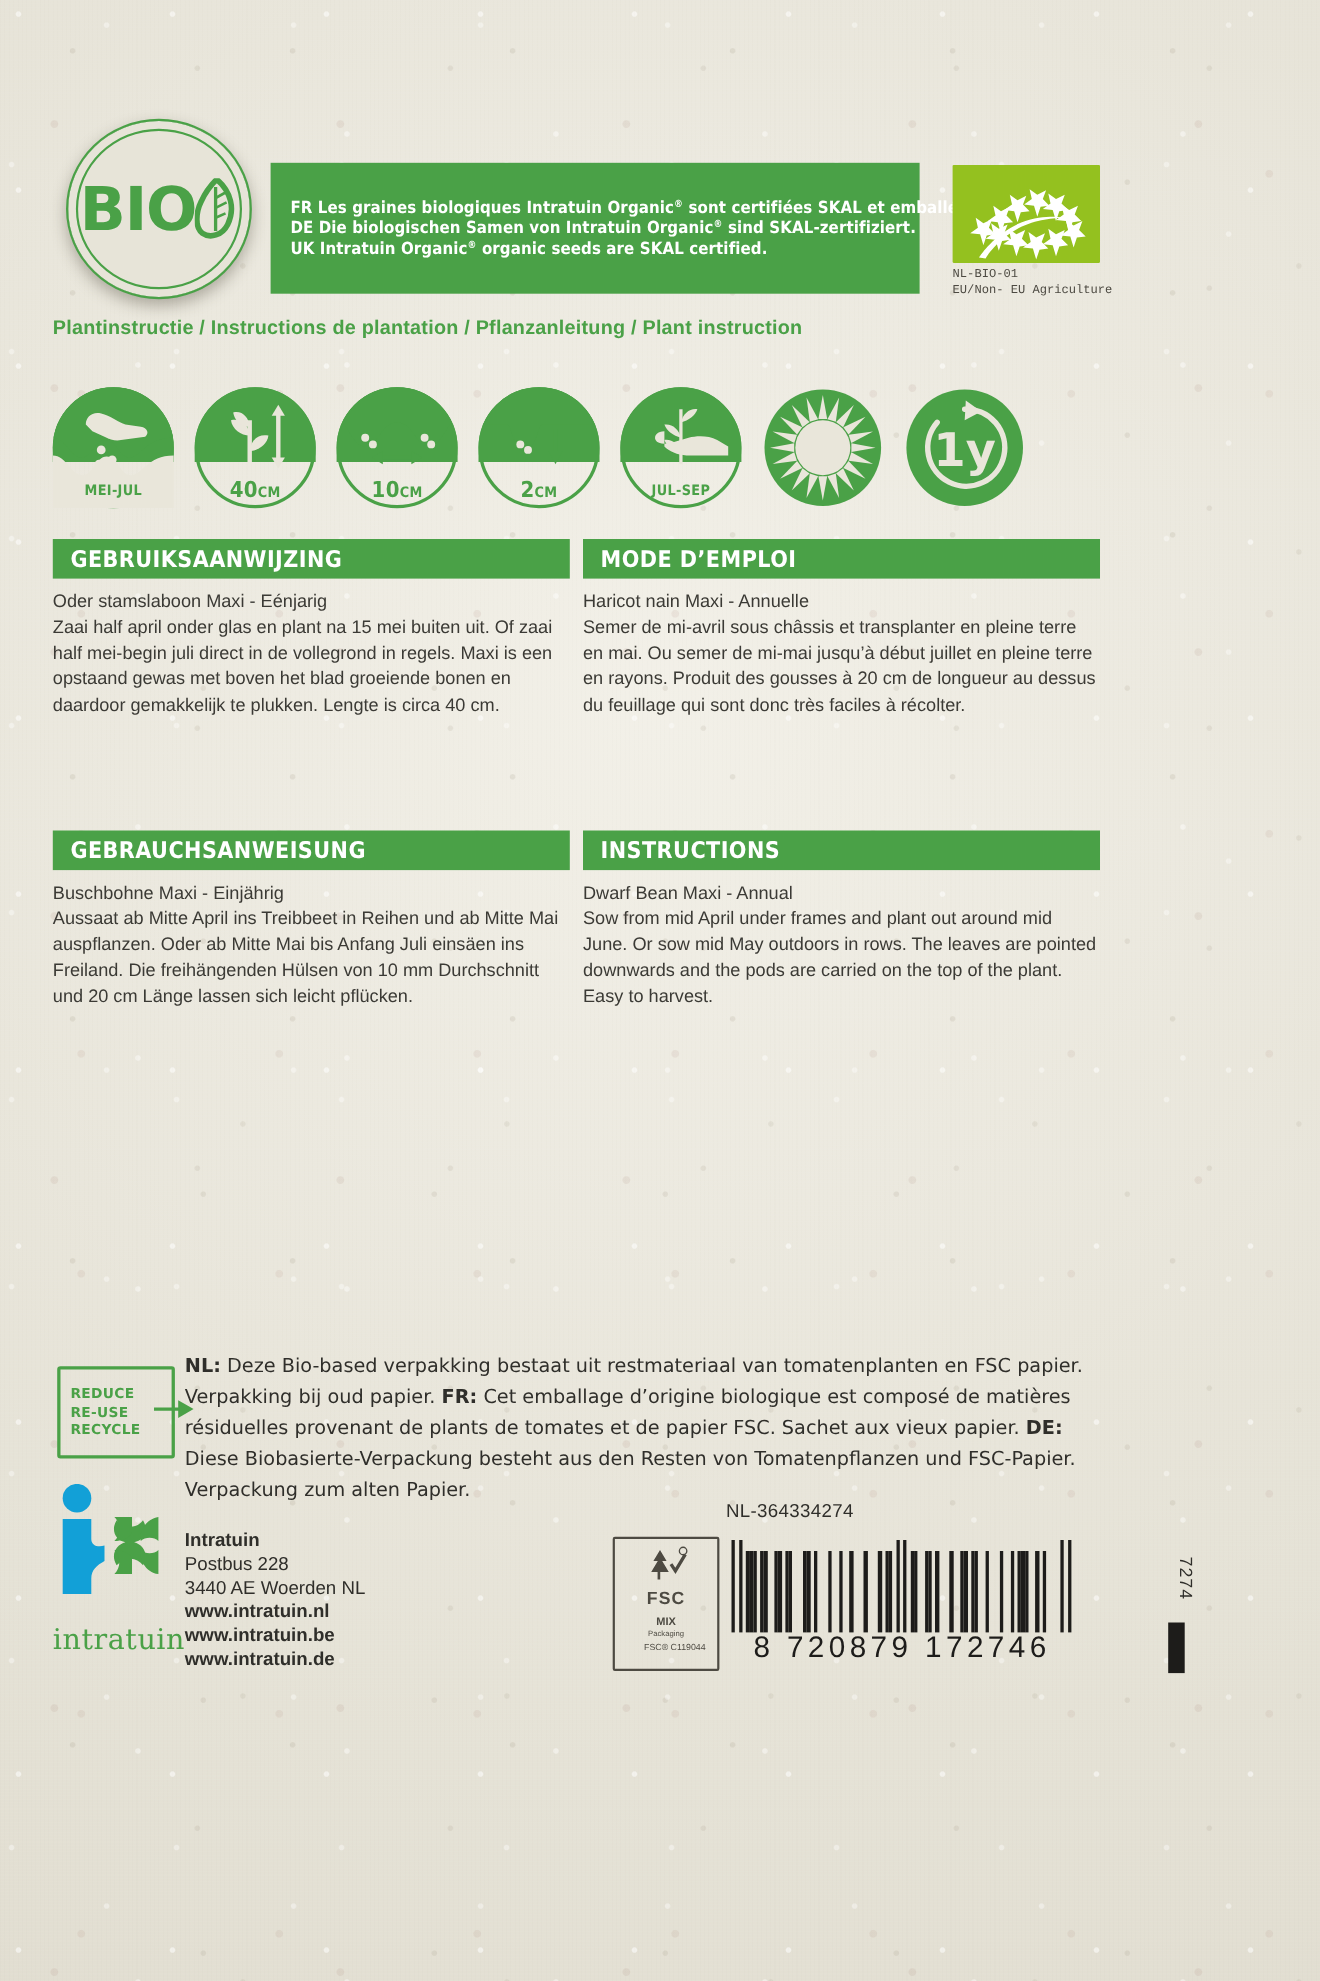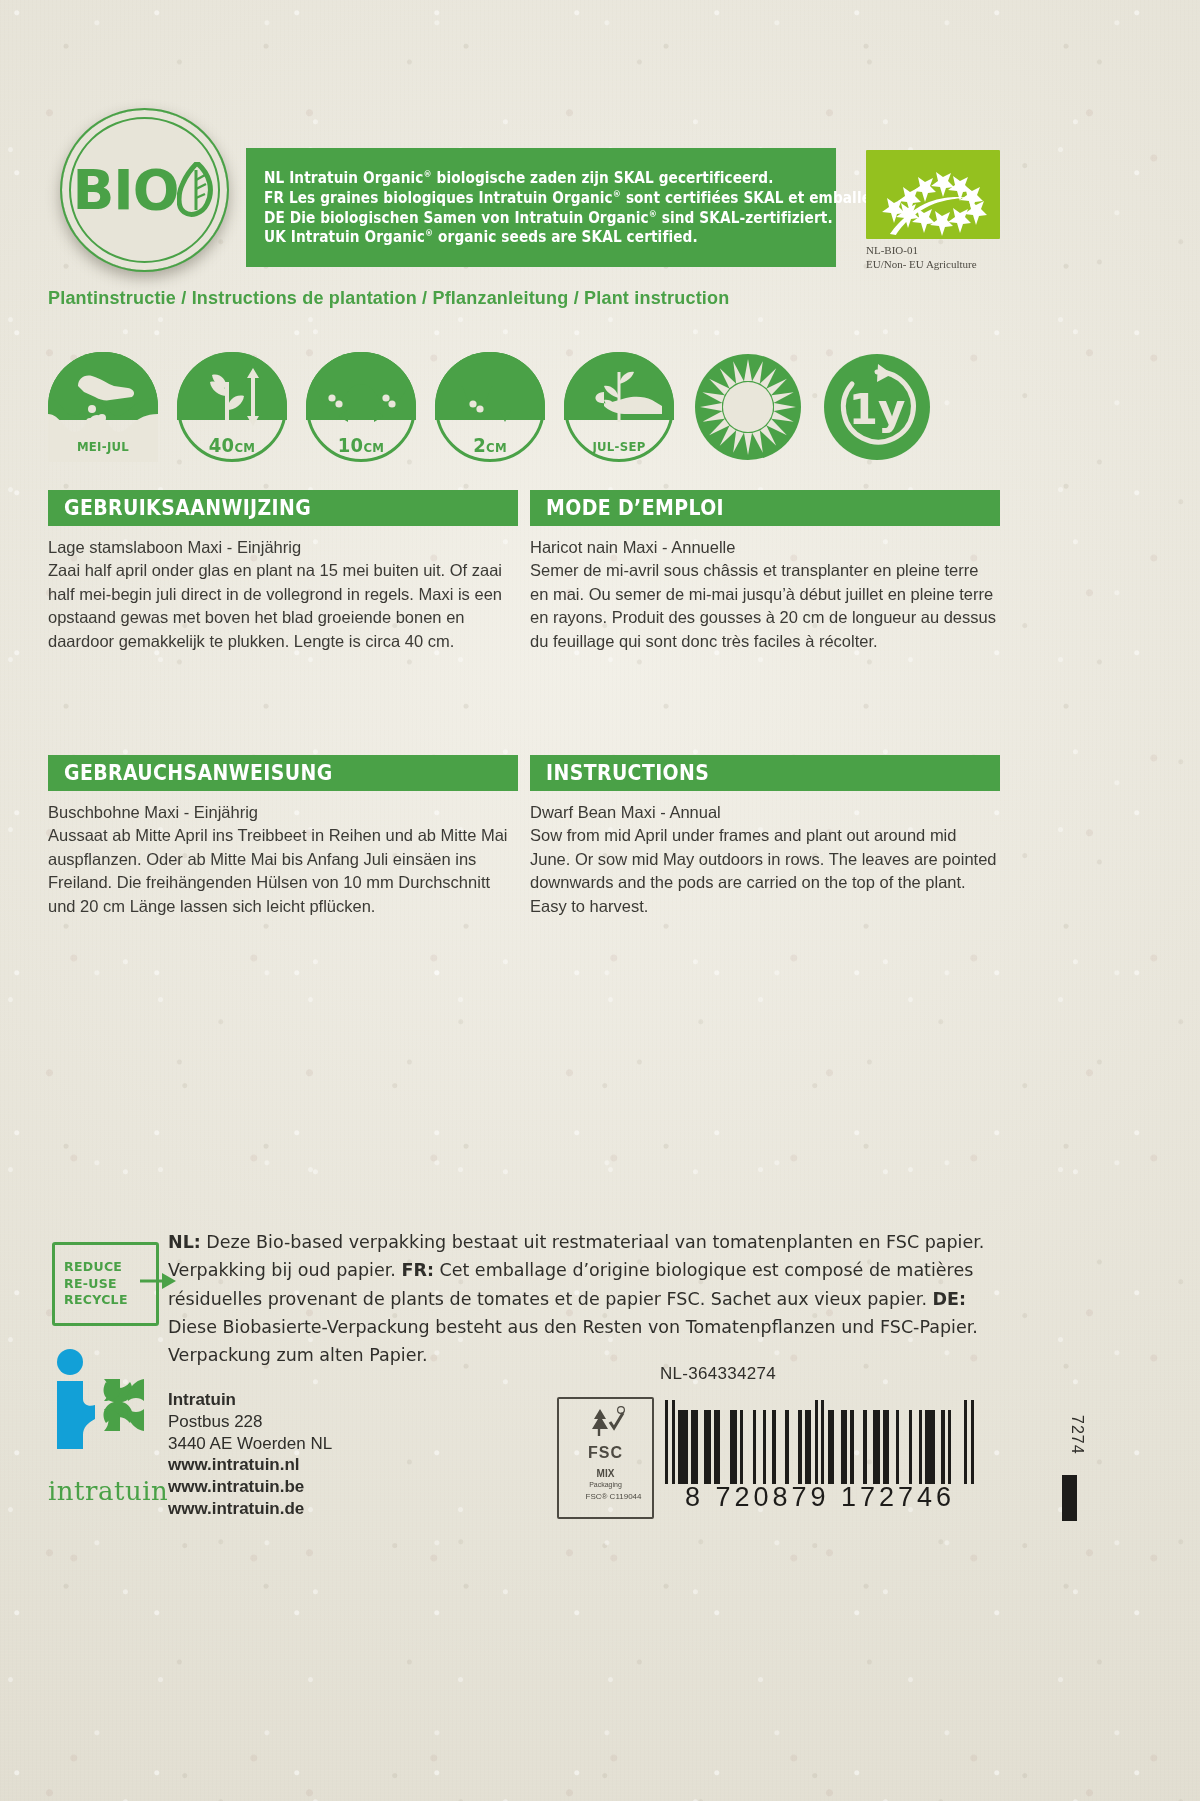--- a/index.html
+++ b/index.html
@@ -60,21 +60,21 @@
   .bio-badge .bio-text{
     font-family:"DejaVu Sans",sans-serif;
     font-weight:900;color:#4aa147;font-size:55px;letter-spacing:-1px;
     display:flex;align-items:center;
   }
   .bio-leaf{position:relative;width:40px;height:56px;margin-left:-2px;}
 
   
   .eu-block{position:absolute;left:866px;top:150px;width:150px;}
   .eu-flag{width:134px;height:89px;background:#94c11f;position:relative;border-radius:1px;}
-  .eu-caption{margin-top:5px;font-size:11px;color:#4d4a42;line-height:1.25;font-family:Liberation Serif, serif;}
+  .eu-caption{margin-top:5px;font-size:11px;color:#4d4a42;line-height:1.25;font-family:Liberation Mono, monospace;}
 
   
   .plant-title{
     position:absolute;left:48px;top:288px;width:1000px;
     color:#4aa147;font-size:18px;font-weight:700;letter-spacing:.2px;
     font-family:Liberation Sans, sans-serif;
     white-space:nowrap;
   }
 
   
@@ -172,21 +172,20 @@
 </head>
 <body>
 
 <div class="paper"></div>
 <div class="grain"></div>
 
 <div class="wrap">
 
   <div class="bio-banner"></div>
   <div class="bio-lines">
-    <div>NL Intratuin Organic<sup>®</sup> biologische zaden zijn SKAL gecertificeerd.</div>
     <div>FR Les graines biologiques Intratuin Organic<sup>®</sup> sont certifiées SKAL et emballées dans.</div>
     <div>DE Die biologischen Samen von Intratuin Organic<sup>®</sup> sind SKAL-zertifiziert.</div>
     <div>UK Intratuin Organic<sup>®</sup> organic seeds are SKAL certified.</div>
   </div>
 
   <div class="bio-badge">
     <div class="bio-text">
       <span>BIO</span>
       <span class="bio-leaf">
         <svg viewBox="0 0 40 56" width="40" height="56" aria-hidden="true">
@@ -352,21 +351,21 @@
         <path d="M56 12 L70 22 L55 30 Z" fill="#e9e6da"></path>
         <text x="55" y="72" text-anchor="middle" font-family="DejaVu Sans, sans-serif" font-size="42" font-weight="700" fill="#e9e6da">1y</text>
       </svg>
     </div>
 
   </div>
 
   <div class="panel p-nl">
     <div class="bar">GEBRUIKSAANWIJZING</div>
     <div class="body">
-      <span class="sub">Lage stamslaboon Maxi - Einjährig</span>
+      <span class="sub">Oder stamslaboon Maxi - Eénjarig</span>
       <span>Zaai half april onder glas en plant na 15 mei buiten uit. Of zaai half mei-begin juli direct in de vollegrond in regels. Maxi is een opstaand gewas met boven het blad groeiende bonen en daardoor gemakkelijk te plukken. Lengte is circa 40 cm.</span>
     </div>
   </div>
 
   <div class="panel p-fr">
     <div class="bar">MODE D’EMPLOI</div>
     <div class="body">
       <span class="sub">Haricot nain Maxi - Annuelle</span>
       <span>Semer de mi-avril sous châssis et transplanter en pleine terre en mai. Ou semer de mi-mai jusqu’à début juillet en pleine terre en rayons. Produit des gousses à 20 cm de longueur au dessus du feuillage qui sont donc très faciles à récolter.</span>
     </div>

